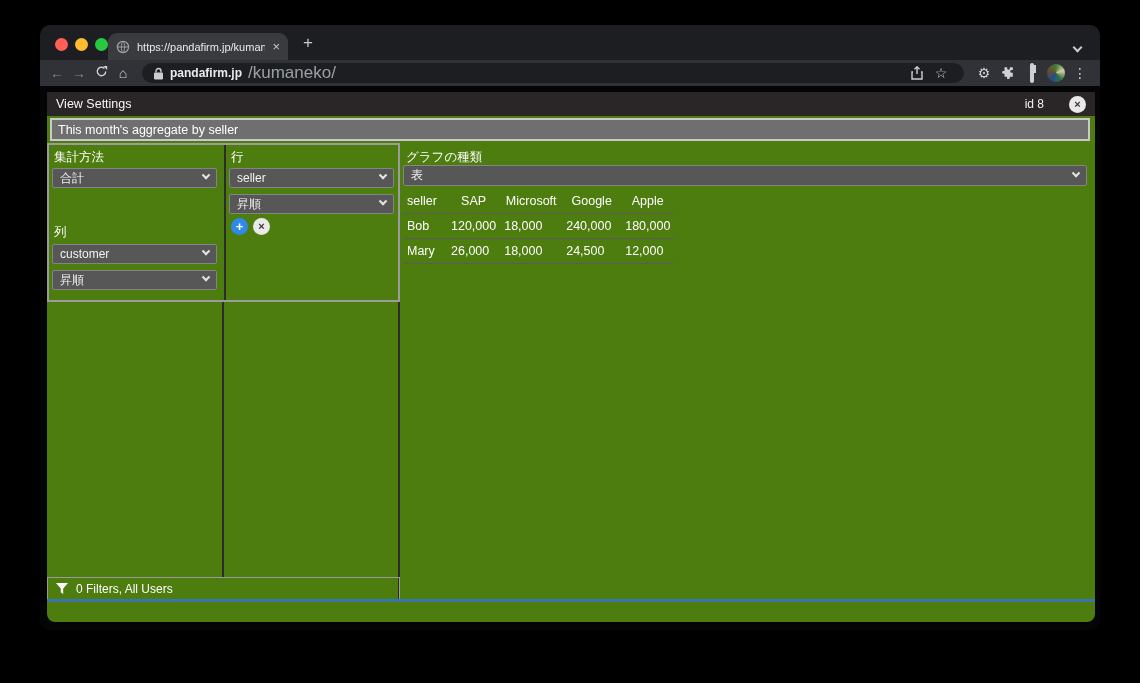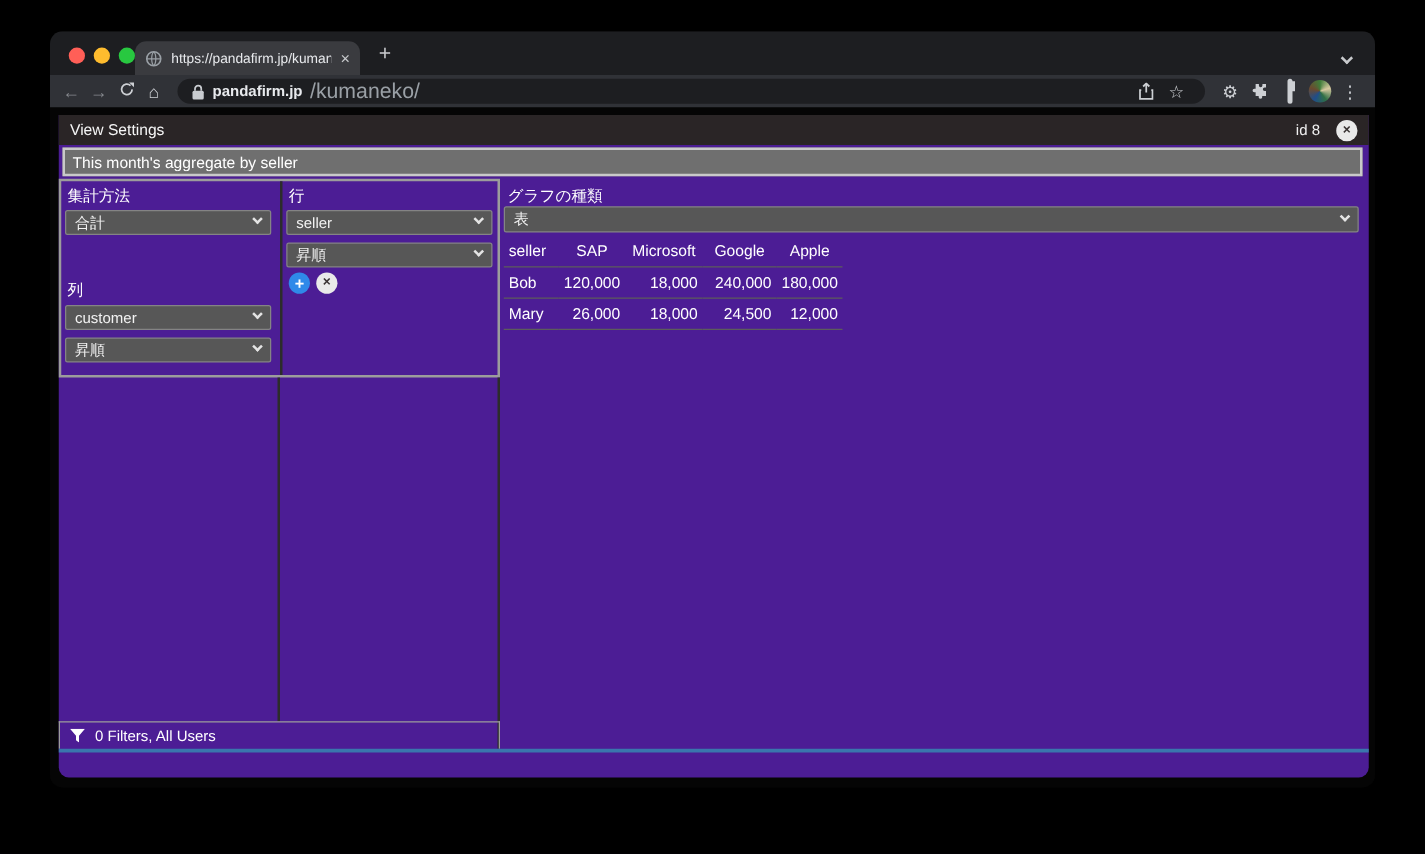--- a/index.html
+++ b/index.html
@@ -36,26 +36,26 @@
   .pill-spacer { flex:1; }
   .right-ic { width:24px; text-align:center; font-size:14px; color:#cdd0d4; }
   .avatar { width:18px; height:18px; border-radius:50%; margin:0 3px;
             background:conic-gradient(#3f7d3a,#d8c9a0,#2f6f45,#1f4d8a,#6b4a2f,#3f7d3a); }
   .sq-icon { position:relative; width:12px; height:12px; border:2px solid #cdd0d4; border-radius:2px; margin:0 auto; }
   .sq-icon::after { content:""; position:absolute; left:0; top:0; width:4px; height:8px; background:#cdd0d4; }
 
   .viewport { position:relative; height:544px; background:#050505; }
 
   
-  .dialog { position:absolute; left:7px; top:6px; width:1048px; height:530px; background:#4c1d95;
+  .dialog { position:absolute; left:7px; top:6px; width:1048px; height:530px; background:#4d7c0f;
             border-radius:0 0 8px 8px; }
   .dlg-header { position:absolute; left:0; top:0; width:100%; height:24px; background:#2a2526;
                 display:flex; align-items:center; padding:0 9px; }
   .dlg-title { color:#f5f5f5; font-size:12.5px; }
-  .dlg-header-right { margin-left:auto; display:flex; align-items:center; gap:13px; }
+  .dlg-header-right { margin-left:auto; display:flex; align-items:center; gap:25px; }
   .dlg-id { color:#f0f0f0; font-size:12px; }
   .circle-btn { width:17px; height:17px; border-radius:50%; background:#e9e9e9; color:#3a3434;
                 font-size:11px; font-weight:bold; display:flex; align-items:center; justify-content:center; line-height:1; }
   .view-name { position:absolute; left:3px; top:26px; width:1040px; height:23px; background:#6f6f6f;
                border:2px solid #c9c9c9; color:#fff; font-size:12.5px; padding:0 6px;
                font-family:"Liberation Sans","DejaVu Sans",sans-serif; }
 
   .settings-box { position:absolute; left:0; top:51px; width:353px; height:159px; border:2px solid #9c9c9c; }
   .box-divider { position:absolute; left:175px; top:0; width:2px; height:100%; background:#2c2c2c; }
   .v-line-1 { position:absolute; left:175px; top:210px; width:2px; height:275px; background:#2c2c2c; }
@@ -67,21 +67,21 @@
   .select .chevron { margin-left:auto; width:6px; height:6px; border-right:2px solid #e4e4e4;
                      border-bottom:2px solid #e4e4e4; transform:rotate(45deg) translate(-2px,-2px); }
   .mini-btns { position:absolute; left:184px; top:126px; display:flex; gap:5px; }
   .plus-btn { width:17px; height:17px; border-radius:50%; background:#2f89e9; color:#fff; font-size:13px;
               font-weight:bold; display:flex; align-items:center; justify-content:center; line-height:1; }
 
   .data-table { position:absolute; left:356px; top:98px; border-collapse:collapse; color:#fff; font-size:12.5px; }
   .data-table th, .data-table td { border-bottom:1px solid #5c5c5c; padding:0 4px; height:23px; font-weight:normal; white-space:nowrap; }
   .data-table th { text-align:center; }
   .data-table th:first-child, .data-table td:first-child { text-align:left; width:44px; }
-  .data-table td { text-align:right; }
+  .data-table td { }
   .c-sap { width:44px; } .c-ms { width:62px; } .c-gg { width:59px; } .c-ap { width:53px; }
   .data-table td { height:25px; }
 
   .filter-bar { position:absolute; left:0; top:485px; width:353px; height:22px; border:1px solid #9c9c9c;
                 border-bottom:none; display:flex; align-items:center; padding:0 8px; gap:8px; }
   .filter-text { color:#fff; font-size:12px; }
 
   .blue-sep { position:absolute; left:0; top:507px; width:100%; height:3px; background:#3a76ad; }
   .dlg-footer { position:absolute; left:0; top:541px; width:100%; height:20px; background:#2e3134;
                 display:flex; border-radius:0 0 8px 8px;justify-content:space-between; }

